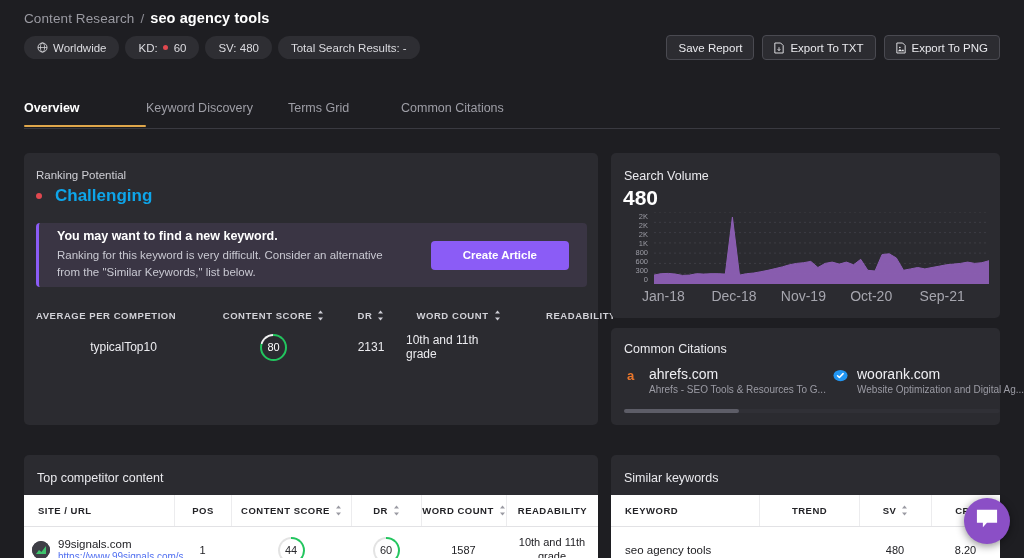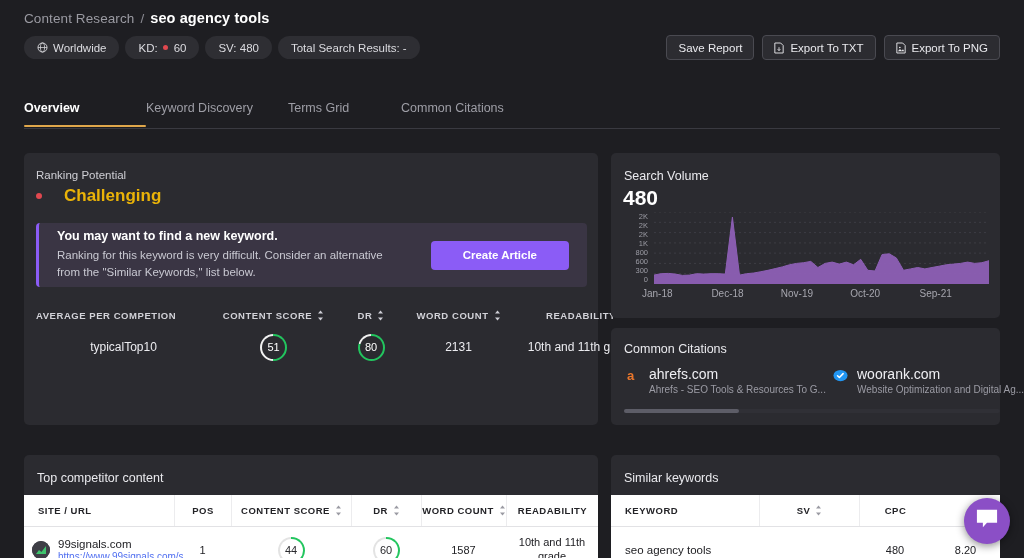--- a/index.html
+++ b/index.html
@@ -69,22 +69,22 @@
   #card-citations { left: 611px; top: 328px; width: 389px; height: 97px; }
   #card-competitors { left: 24px; top: 455px; width: 574px; height: 110px; overflow: hidden; }
   #card-similar { left: 611px; top: 455px; width: 389px; height: 110px; overflow: hidden; }
 
   .card-title { font-size: 12.5px; color: #e9e9ed; }
 
   
   #rp-label { position:absolute; left: 36px; top: 169px; font-size: 11.5px; color: #cfcfd5; }
   #rp-status {
     position:absolute; left: 36px; top: 186px;
-    font-size: 17px; font-weight: 700; color: #eab308;
-    display:flex; align-items:center; gap:22px;
+    font-size: 17px; font-weight: 700; color: #0ea5e9;
+    display:flex; align-items:center; gap:13px;
   }
   .status-dot { width: 6px; height: 6px; border-radius: 50%; background: #e0484f; }
 
   .alert {
     position:absolute; left: 36px; top: 223px; width: 551px; height: 64px;
     background: #3a3544; border-radius: 4px; border-left: 3px solid #8b5cf6;
     display:flex; align-items:center; padding: 0 18px 0 18px;
   }
   .alert-text { flex: 1; }
   .alert-title { font-size: 12.5px; font-weight: 700; color: #ffffff; margin-bottom: 4px;}
@@ -133,21 +133,21 @@
   #sv-value { position:absolute; left: 623px; top: 186px; font-size: 21px; font-weight: 700; color:#ffffff;}
   .chart-wrap { position:absolute; left: 624px; top: 212px; width: 365px; height: 90px; }
   .yaxis {
     position:absolute; left:0; top:0; width: 24px; height: 72px;
     display:flex; flex-direction:column; justify-content:space-between;
     align-items:flex-end; font-size: 7.5px; color: #9c9ca5;
   }
   .plot { position:absolute; left: 30px; top: 0; width: 335px; height: 72px; }
   .xaxis {
     position:absolute; left: 18px; top: 76px; width: 347px;
-    display:flex; font-size: 10px; color:#a6a6ae;align-items:flex-end;
+    display:flex; font-size: 14px; color:#a6a6ae;align-items:flex-end;
   }
   .xaxis > span { width: 20%; text-align: left; }
 
   
   #cc-title { position:absolute; left: 624px; top: 342px; font-size: 12.5px; color:#eaeaee;}
   .cites { position:absolute; left: 624px; top: 366px; width: 376px; display:flex; gap: 16px; }
   .cite { display:flex; gap: 8px; align-items: flex-start; width: 192px; }
   .cite-ico { width: 17px; height: 17px; flex: 0 0 17px; display:flex; align-items:center; justify-content:center; margin-top:1px;}
   .cite-dom { font-size: 14px; color: #efeff3; white-space:nowrap; }
   .cite-desc {
@@ -303,25 +303,20 @@
             <path d="M3.5 10.5L1 7.4h5z" fill="#cfcfd6"></path>
           </svg></span>
     </div>
     <div>
         <span>READABILITY</span>
       </div>
   </div>
   <div class="metrics-row">
     <div>typicalTop10</div>
     <div>
-      <span class="ring r51">
-          <span>51</span>
-        </span>
-    </div>
-    <div>
       <span class="ring r80">
           <span>80</span>
         </span>
     </div>
     <div>2131</div>
     <div>10th and 11th grade</div>
   </div>
 </div>
 
 <div class="card" id="card-volume"></div>
@@ -462,20 +457,23 @@
 <div class="card" id="card-similar">
   <div class="tbl-head-band">
     <span class="card-title">Similar keywords</span>
   </div>
   <div class="tbl" id="tbl-similar">
     <div class="hrow">
       <div>
           <span>KEYWORD</span>
         </div>
       <div>
+          <span>TREND</span>
+        </div>
+      <div>
         <span>SV</span>
         <span class="sortico"><svg viewBox="0 0 7 11" width="7" height="11">
               <path d="M3.5 0.5L6 3.6H1z" fill="#9a9aa2"></path>
               <path d="M3.5 10.5L1 7.4h5z" fill="#9a9aa2"></path>
             </svg></span>
       </div>
       <div>
           <span>CPC</span>
         </div>
     </div>

